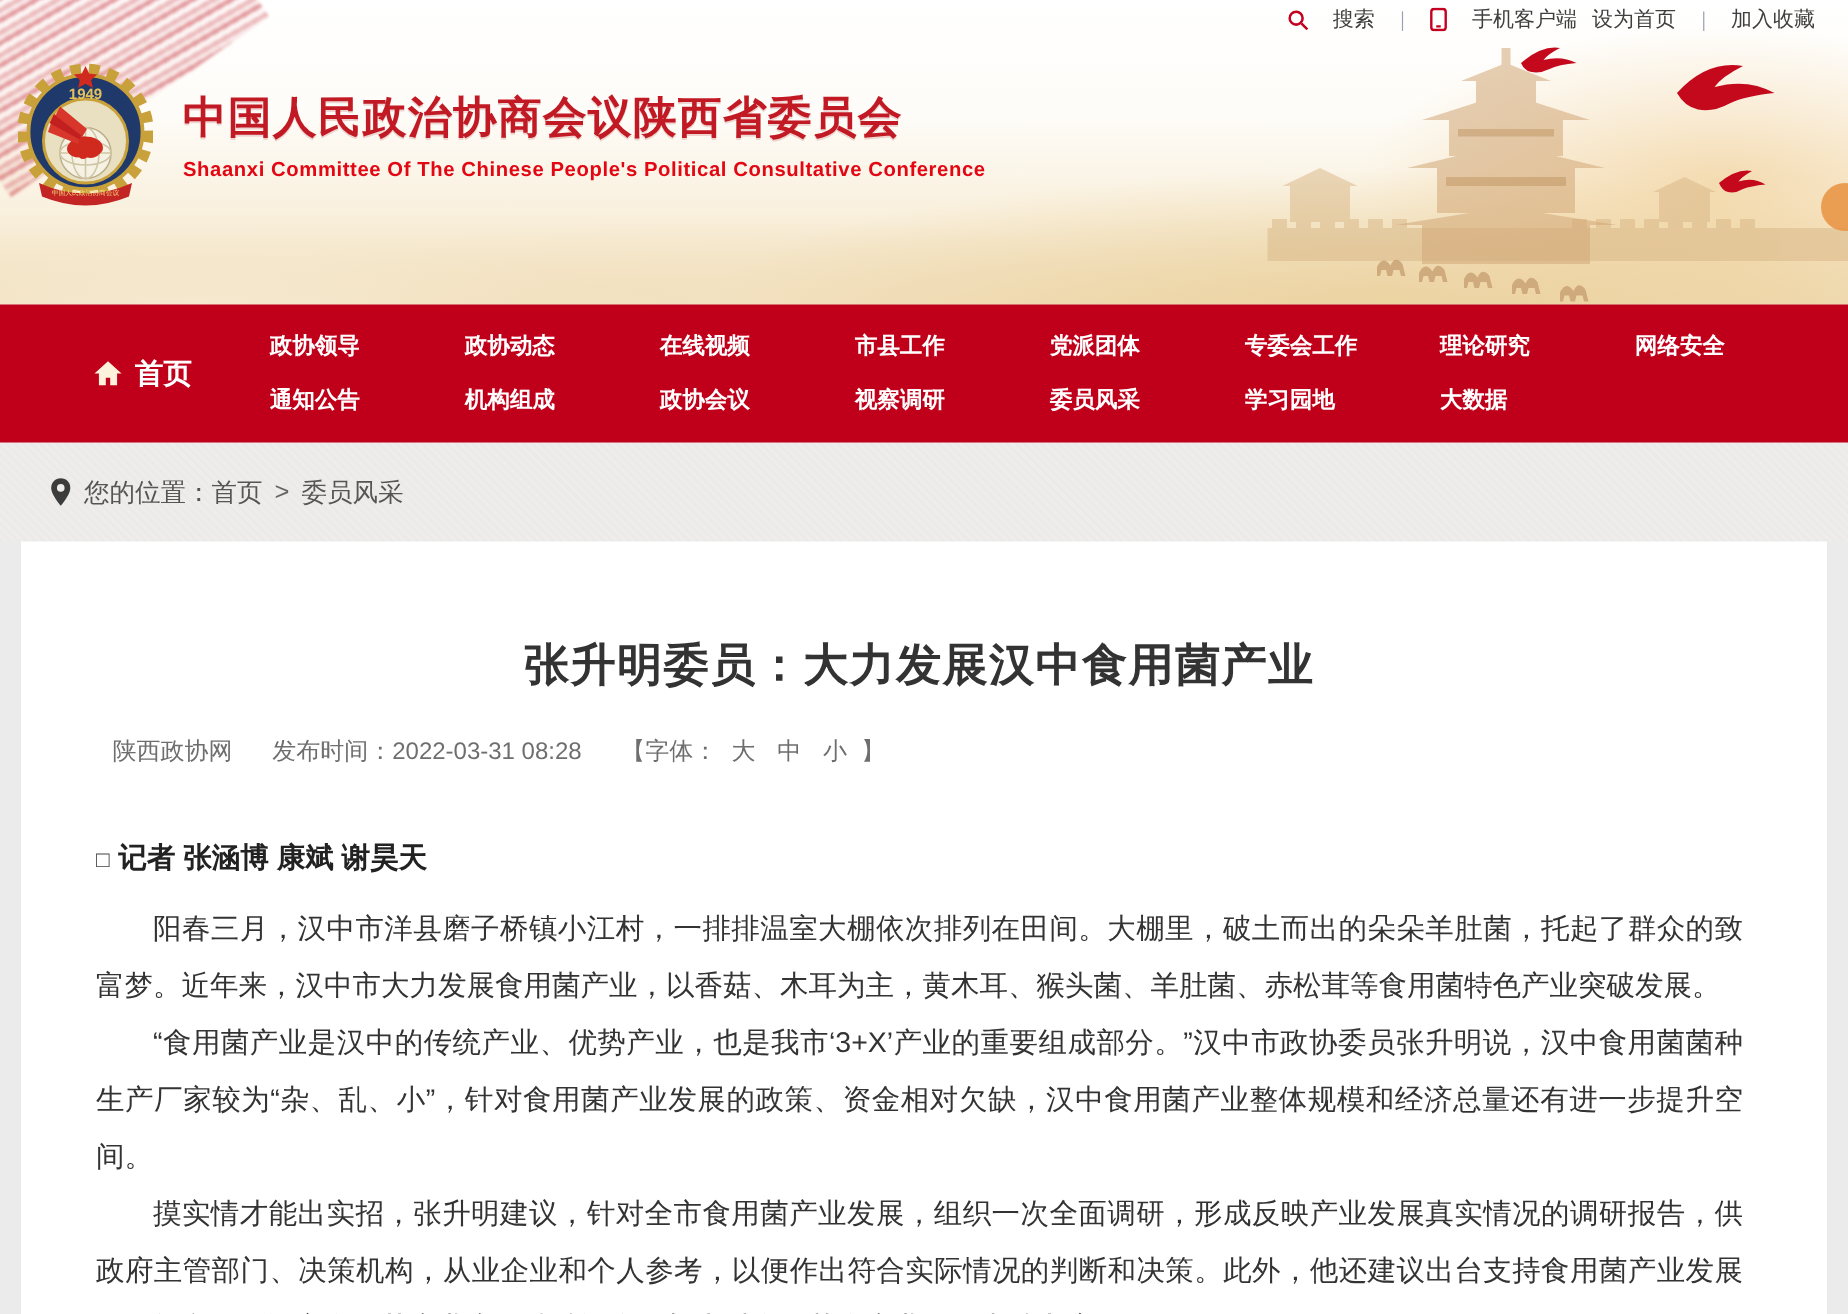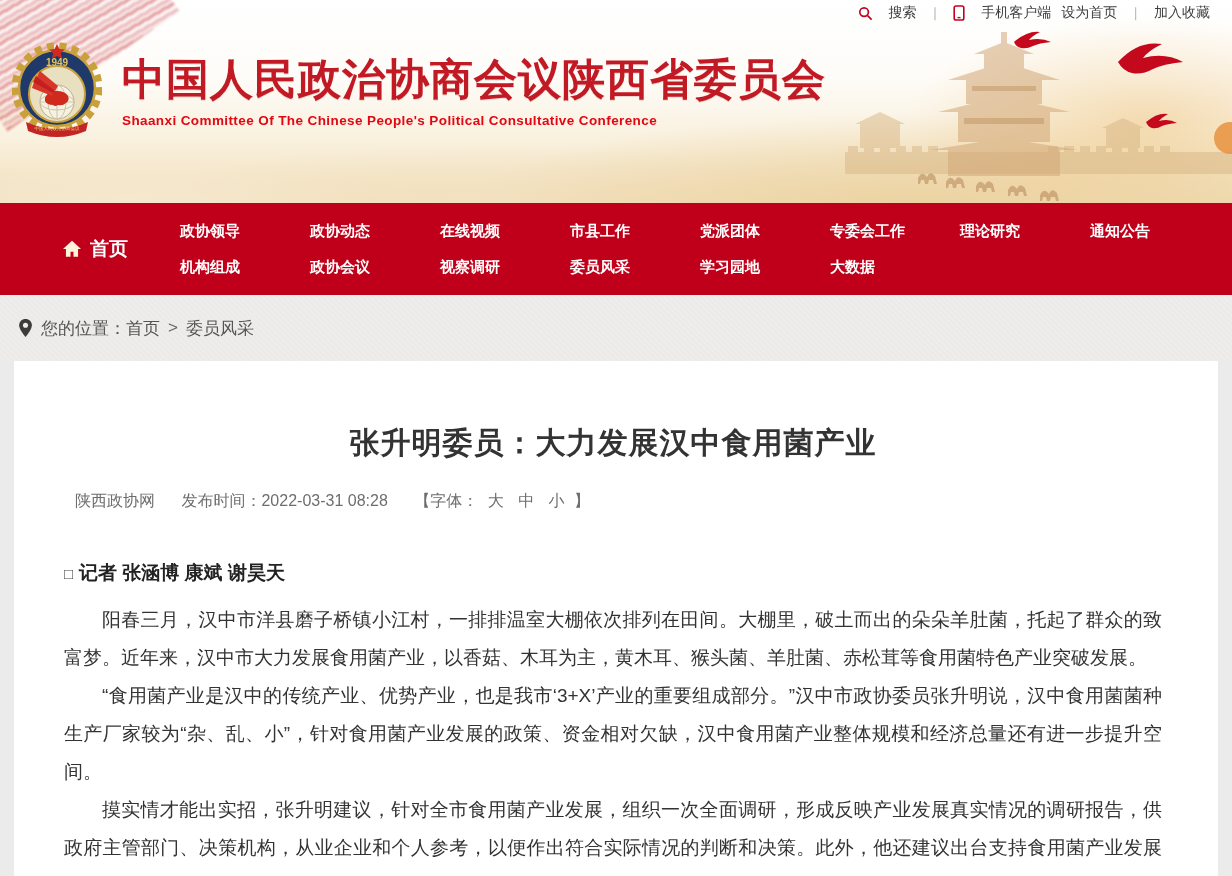--- a/index.html
+++ b/index.html
@@ -33,21 +33,21 @@
     position:absolute; top:4px; right:22px; display:flex; align-items:center;
     gap:10px; font-size:14px; color:#3f3f3f; z-index:5;
   }
   .top-bar .tlink { display:flex; align-items:center; gap:16px; cursor:pointer; }
   .top-bar .sep { color:#9aa0b0; font-size:13px; padding:0 2px; }
 
   .brand { position:absolute; left:12px; top:36px; display:flex; align-items:center; z-index:4; cursor:pointer; }
   .brand-text { margin-left:20px; }
   .site-title-cn {
     font-family:"Liberation Serif","DejaVu Serif",serif;
-    font-size:43px; font-weight:700; color:#c21a24; letter-spacing:1px; line-height:1.1;
+    font-size:29px; font-weight:700; color:#c21a24; letter-spacing:1px; line-height:1.1;
     text-shadow:0 1px 0 rgba(150,0,10,.15);
   }
   .site-title-en {
     margin-top:9px; font-size:13.5px; font-weight:700; color:#e30613; letter-spacing:.4px;
   }
 
   
   .main-nav { position:relative; height:92px; background:#c0001a; z-index:6; }
   .nav-home {
     position:absolute; left:62px; top:0; height:92px; display:flex; align-items:center; gap:8px;
@@ -59,21 +59,21 @@
   }
   .nav-item {
     color:#ffffff; font-size:15px; font-weight:700; line-height:36px;
     cursor:pointer; white-space:nowrap;
   }
 
   
   .breadcrumb-bar {
     height:66px; background:#eeedeb;
     background-image:repeating-linear-gradient(45deg, rgba(0,0,0,.012) 0 2px, transparent 2px 4px);
-    display:flex; align-items:center; padding-left:18px;
+    display:flex; align-items:center; padding-left:33px;
     font-size:17px; color:#555;
   }
   .breadcrumb-bar .crumb { cursor:pointer; }
   .breadcrumb-bar .bc-label { margin-left:8px; }
   .breadcrumb-bar .bc-sep { margin:0 8px; color:#666; }
 
   
   .article-card {
     margin:0 14px; background:#ffffff; height:515px; overflow:hidden;
     padding:62px 56px 0 50px;
@@ -230,20 +230,21 @@
       <span>首页</span>
     </div>
     <div class="nav-grid">
       <span class="nav-item">政协领导</span>
       <span class="nav-item">政协动态</span>
       <span class="nav-item">在线视频</span>
       <span class="nav-item">市县工作</span>
       <span class="nav-item">党派团体</span>
       <span class="nav-item">专委会工作</span>
       <span class="nav-item">理论研究</span>
+      <span class="nav-item">网络安全</span>
       <span class="nav-item">通知公告</span>
       <span class="nav-item">机构组成</span>
       <span class="nav-item">政协会议</span>
       <span class="nav-item">视察调研</span>
       <span class="nav-item">委员风采</span>
       <span class="nav-item">学习园地</span>
       <span class="nav-item">大数据</span>
     </div>
   </nav>
 

